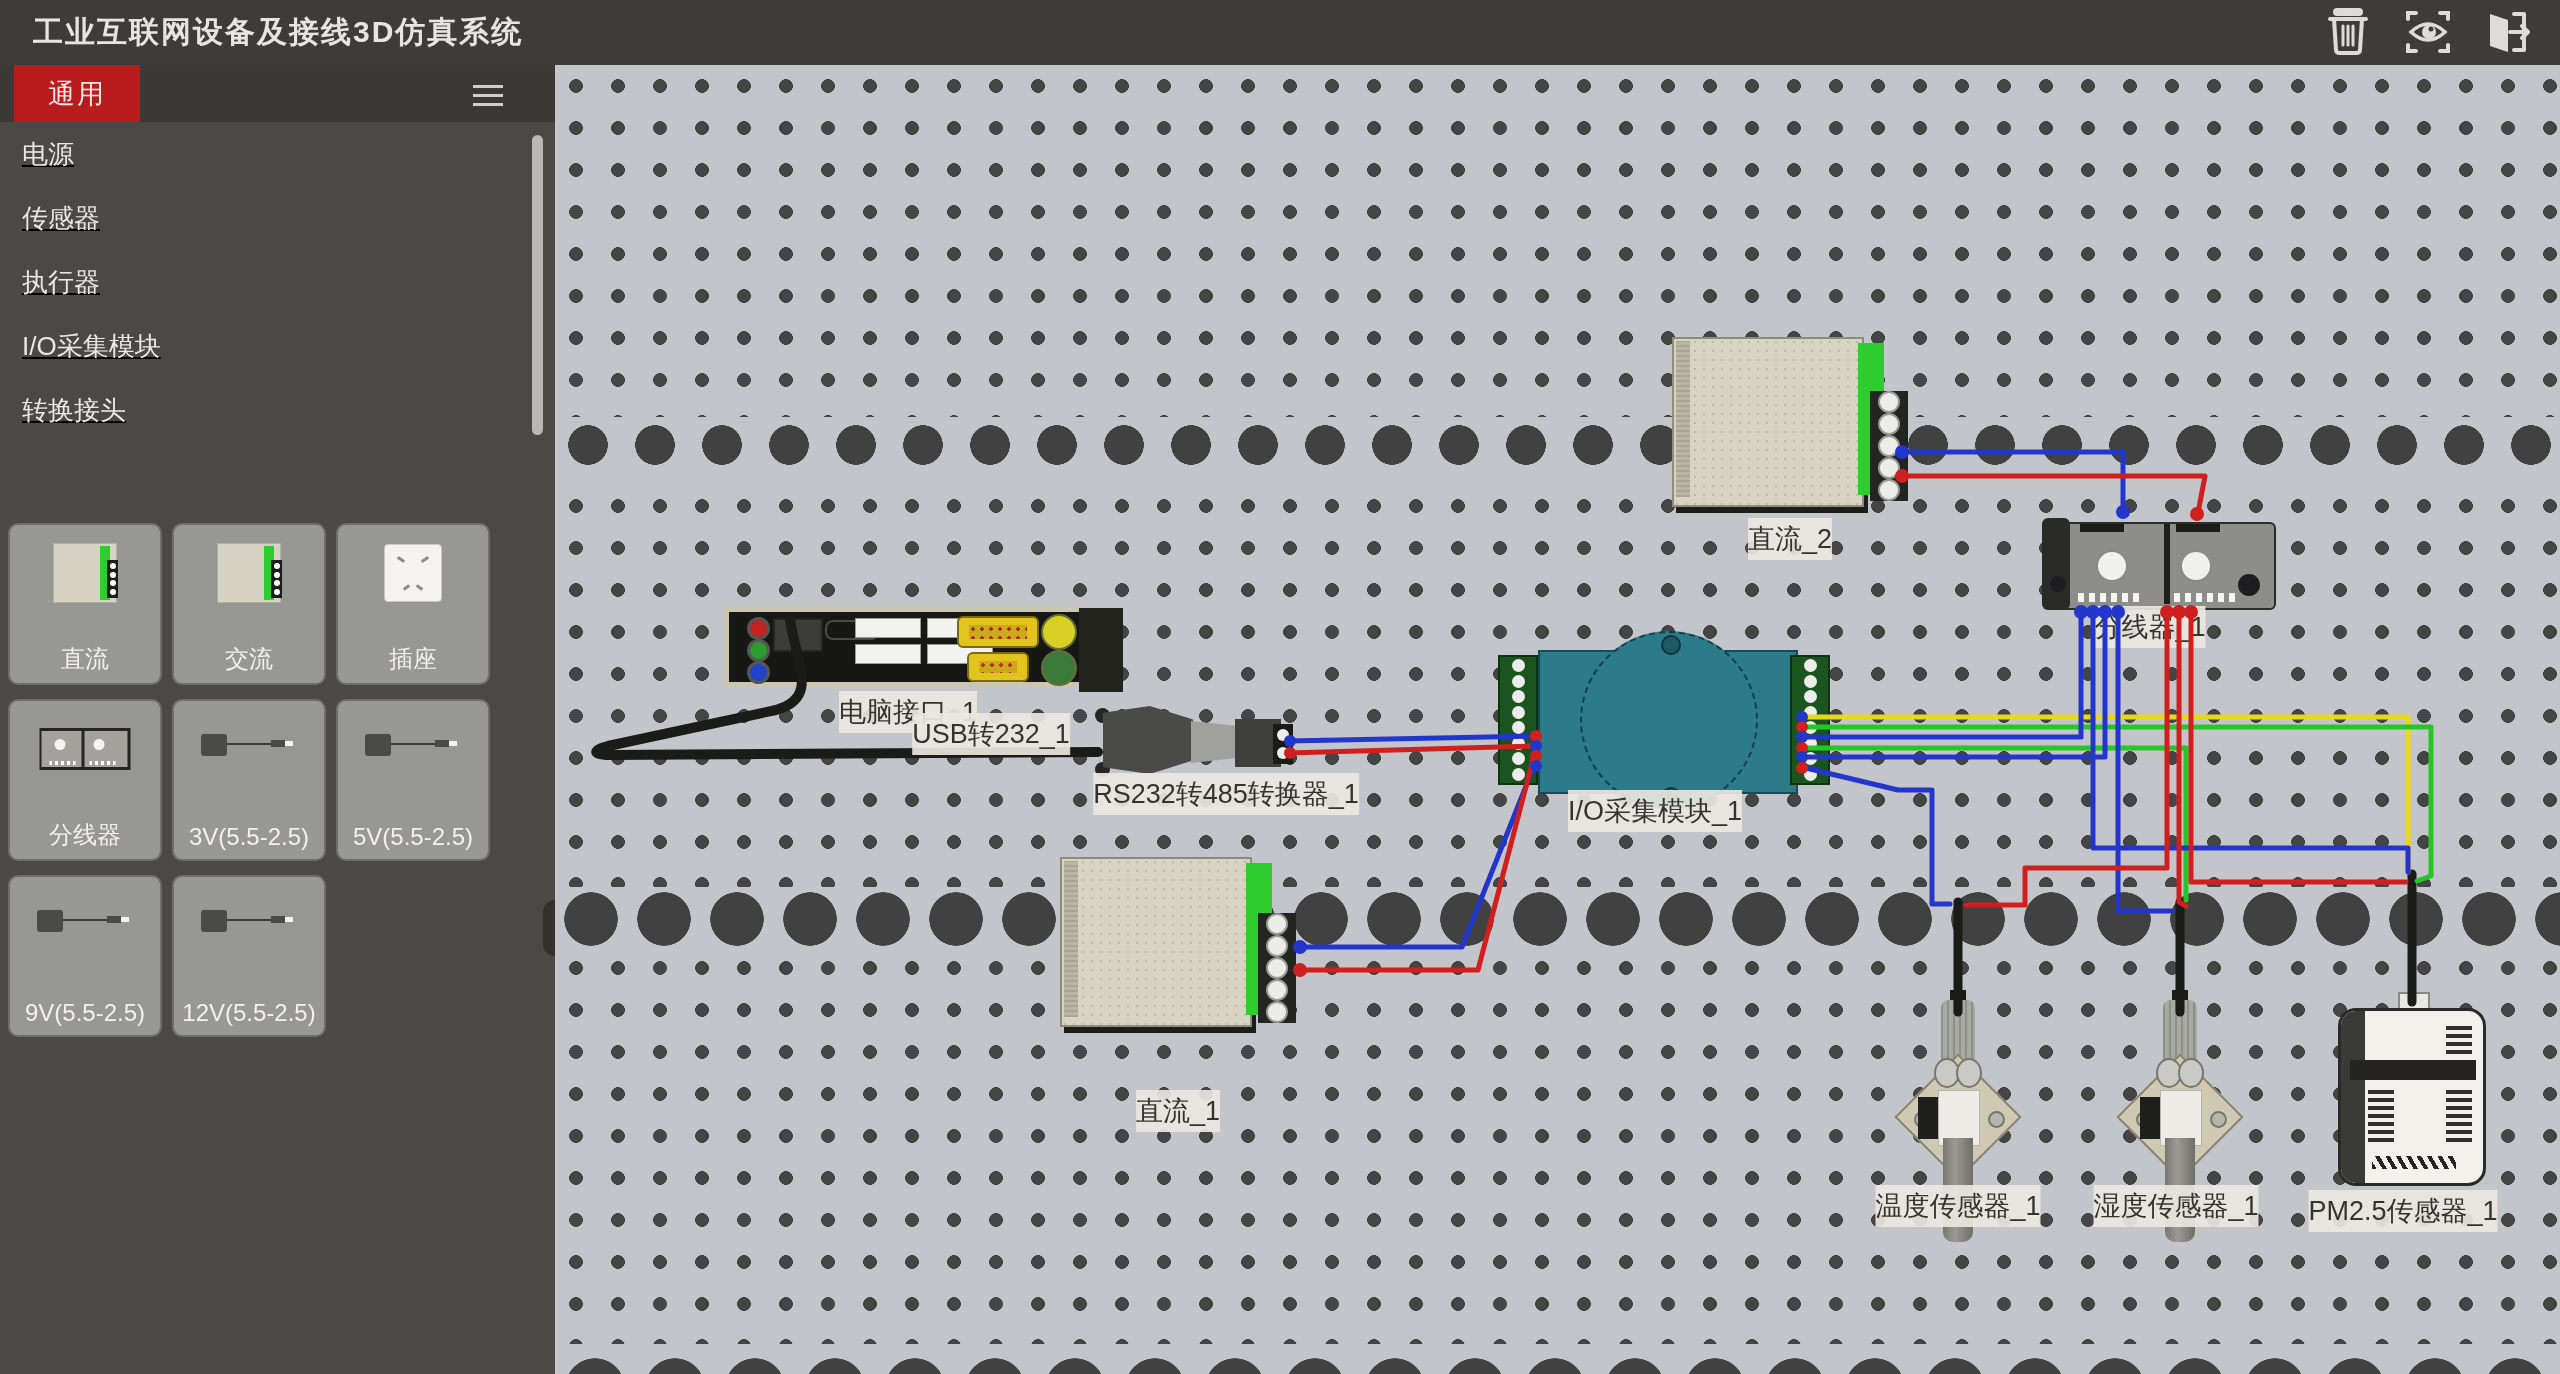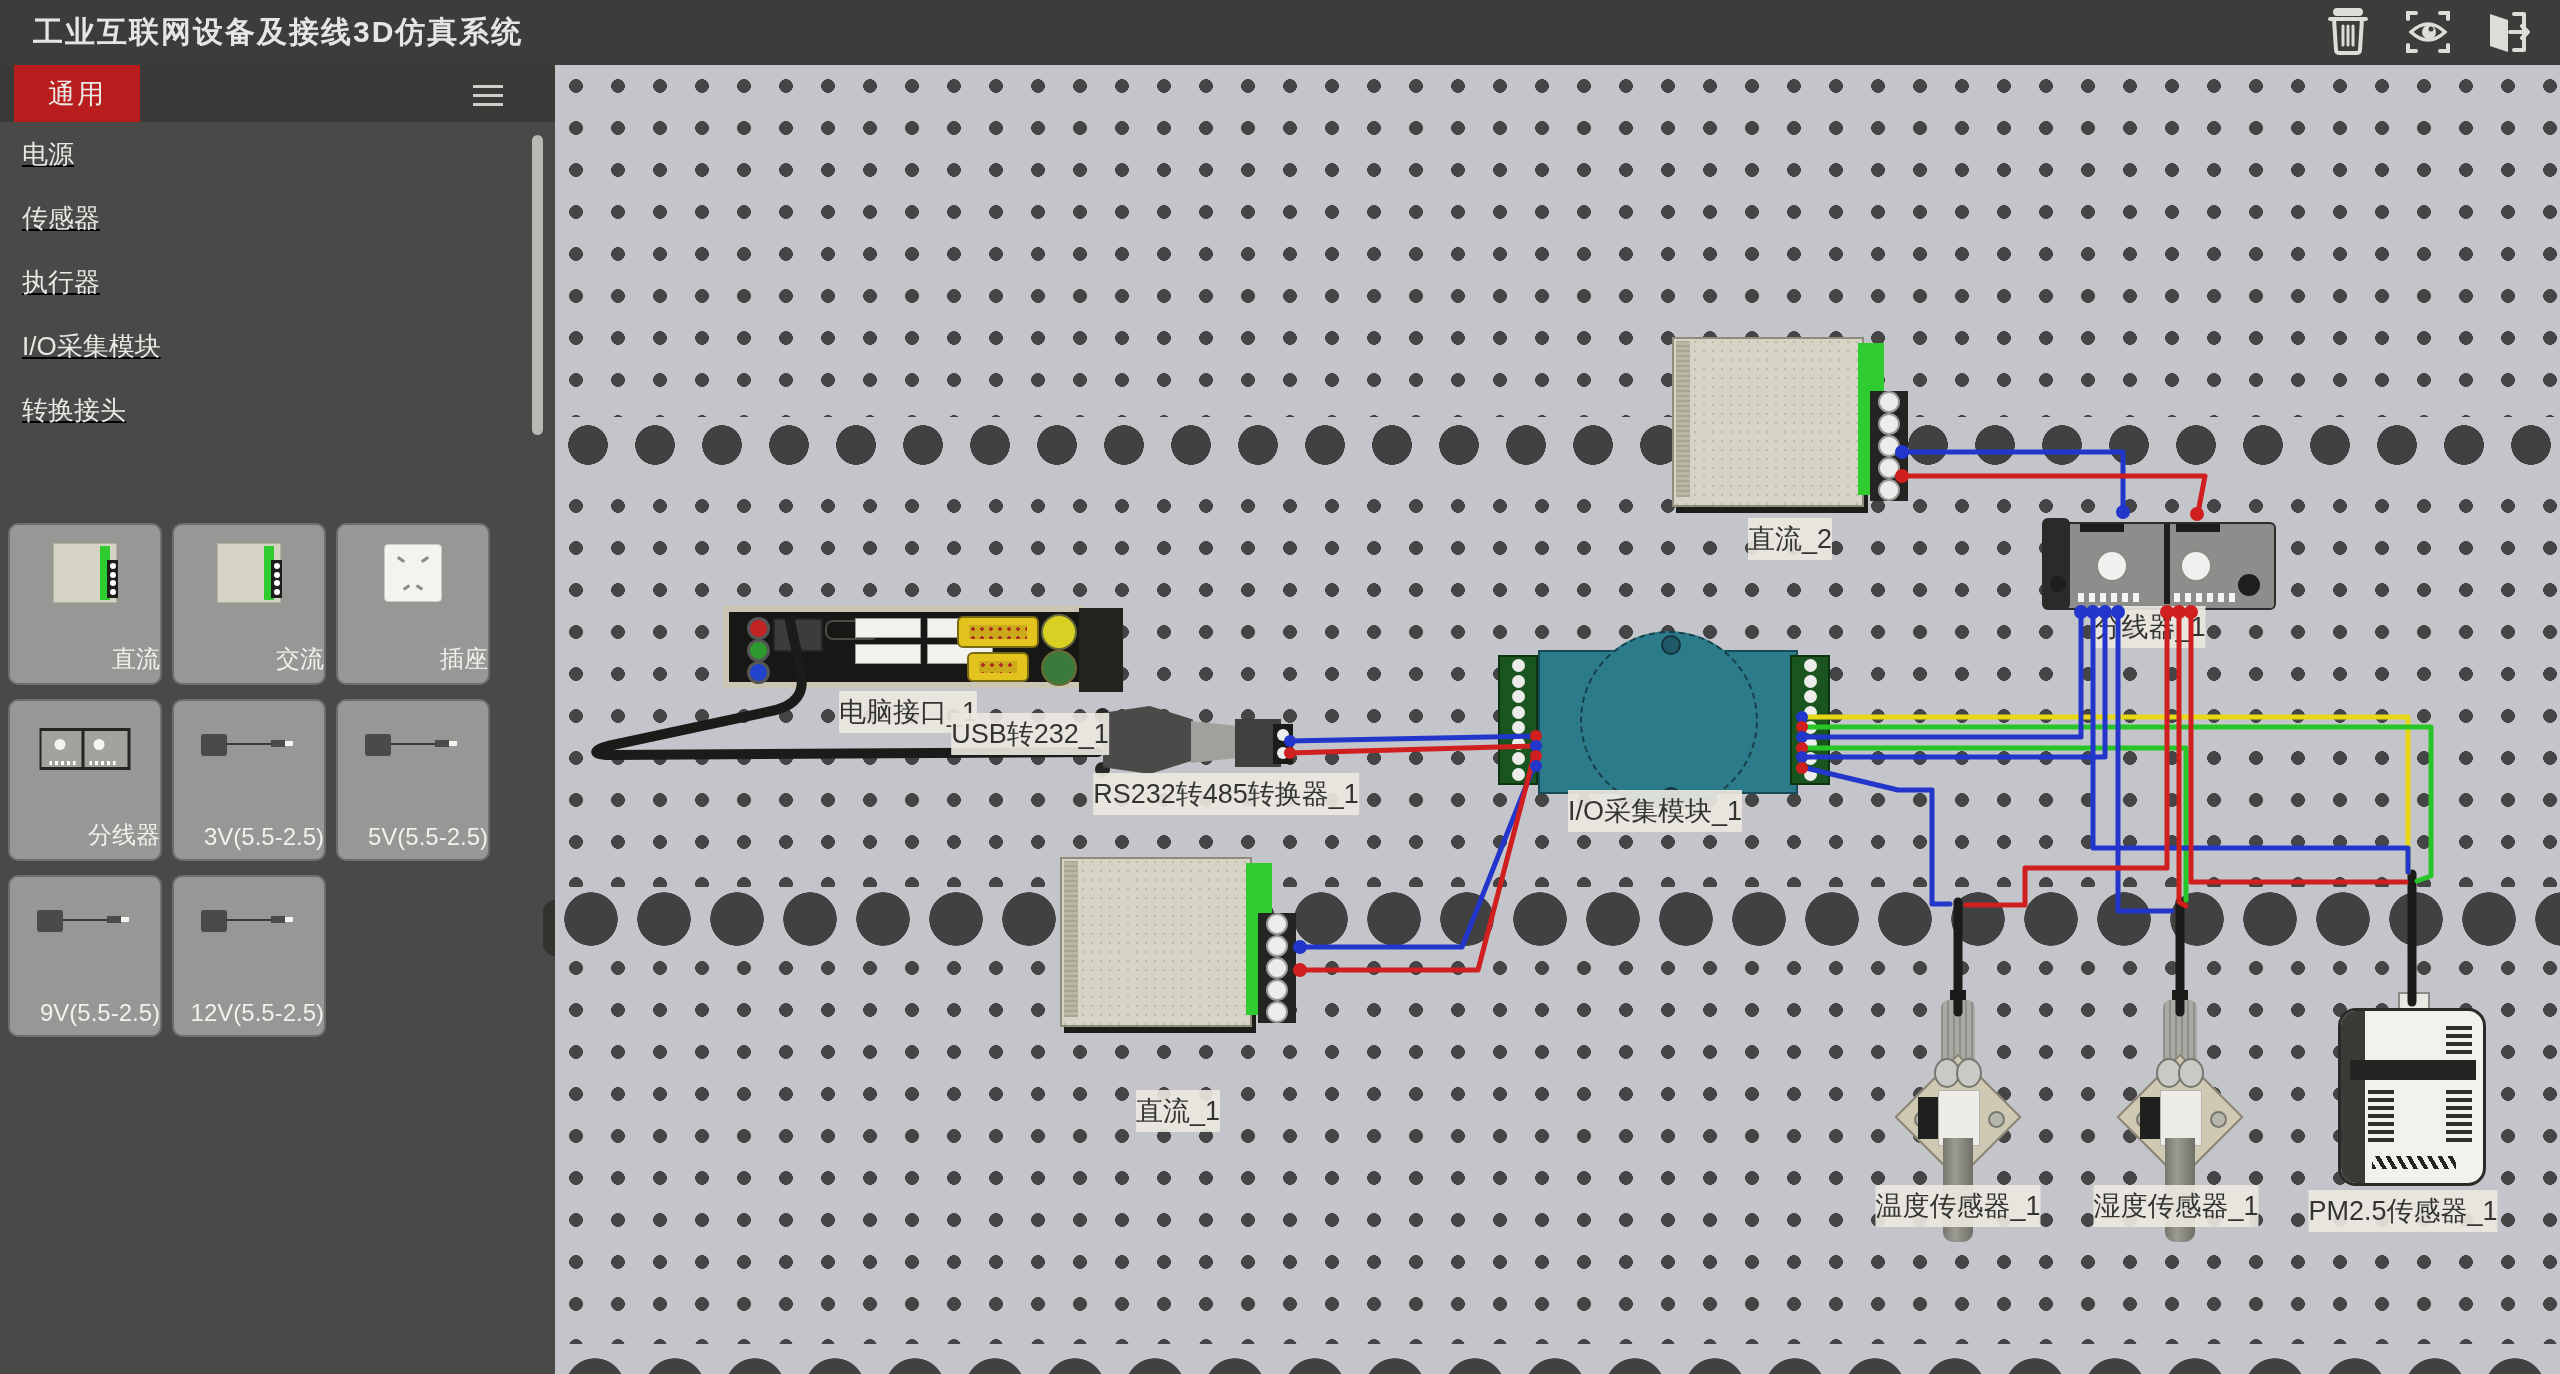--- a/index.html
+++ b/index.html
@@ -23,21 +23,21 @@
   .menu-item{height:64px;line-height:64px;padding-left:22px;color:#e9e8e5;font-size:26px;cursor:pointer;}
   #scrollbar{position:absolute;left:532px;top:70px;width:11px;height:300px;background:#b9b8b5;border-radius:6px;}
   #collapse-handle{position:absolute;left:543px;top:835px;width:12px;height:56px;background:#33322f;
     border-radius:12px 0 0 12px;}
 
   
   #palette{position:absolute;left:8px;top:458px;width:540px;display:grid;
     grid-template-columns:repeat(3,150px);grid-gap:14px;}
   .pcell{width:150px;height:158px;background:#979795;border:2px solid #6d6d6b;border-radius:10px;
     position:relative;cursor:pointer;}
-  .pcell .plabel{position:absolute;left:0;right:0;bottom:8px;text-align:right;color:#f2f1ee;font-size:24px;}
+  .pcell .plabel{position:absolute;left:0;right:0;bottom:8px;text-align:center;color:#f2f1ee;font-size:24px;}
   .thumb{position:absolute;left:50%;top:48px;transform:translate(-50%,-50%);}
 
   .t-dc{width:62px;height:58px;background:#d6d3c4;position:relative;border:1px solid #b3b0a0;}
   .t-dc .g{position:absolute;right:6px;top:2px;width:10px;height:54px;background:#2ecc2e;}
   .t-dc .k{position:absolute;right:-2px;top:16px;width:11px;height:38px;background:#1d1d1b;
     display:flex;flex-direction:column;align-items:center;justify-content:space-evenly;}
   .t-dc .k i{width:6px;height:6px;border-radius:50%;background:#fff;}
   .t-socket{width:56px;height:56px;background:#f4f3ef;border-radius:4px;border:1px solid #cac9c4;position:relative;}
   .t-socket i{position:absolute;background:#8d8c86;}
   .t-socket .s1{left:12px;top:13px;width:8px;height:3px;transform:rotate(35deg);}
@@ -482,21 +482,21 @@
         <circle cx="1802" cy="737" r="6" fill="#2236cc"></circle>
           <circle cx="1802" cy="748" r="6" fill="#cf1f1f"></circle>
         <circle cx="1802" cy="757" r="6" fill="#2236cc"></circle>
           <circle cx="1802" cy="768" r="6" fill="#cf1f1f"></circle>
       </g>
     </g>
   </svg>
 
   <div class="dlabel" style="left:1790px;top:518px;">直流_2</div>
   <div class="dlabel" style="left:908px;top:691px;">电脑接口_1</div>
-  <div class="dlabel" style="left:991px;top:713px;margin-left:39px;">USB转232_1</div>
+  <div class="dlabel" style="left:991px;top:713px;">USB转232_1</div>
   <div class="dlabel" style="left:1226px;top:773px;">RS232转485转换器_1</div>
   <div class="dlabel" style="left:1655px;top:790px;z-index:15;">I/O采集模块_1</div>
   <div class="dlabel" style="left:2150px;top:606px;z-index:15;">分线器_1</div>
   <div class="dlabel" style="left:1178px;top:1090px;">直流_1</div>
   <div class="dlabel" style="left:1958px;top:1185px;">温度传感器_1</div>
   <div class="dlabel" style="left:2176px;top:1185px;">湿度传感器_1</div>
   <div class="dlabel" style="left:2403px;top:1190px;">PM2.5传感器_1</div>
 
 </div>
 

